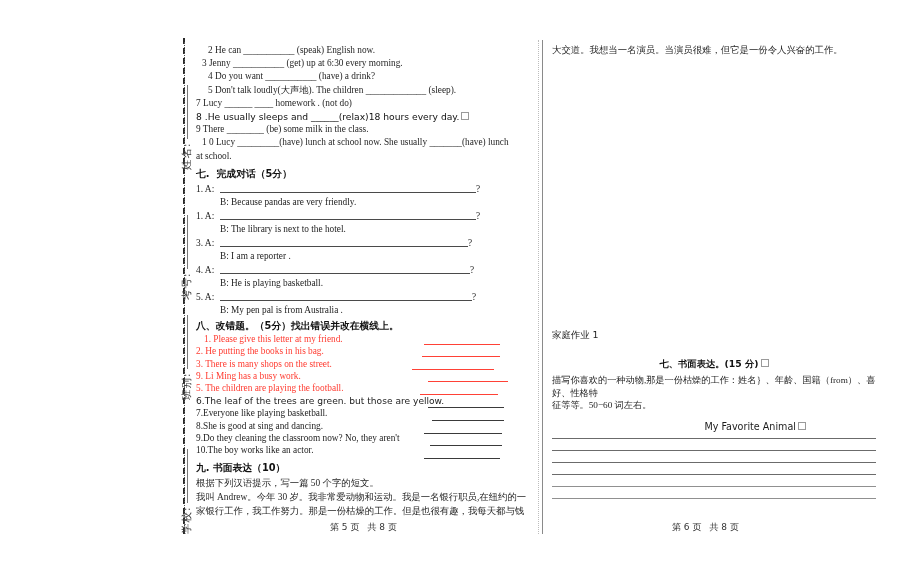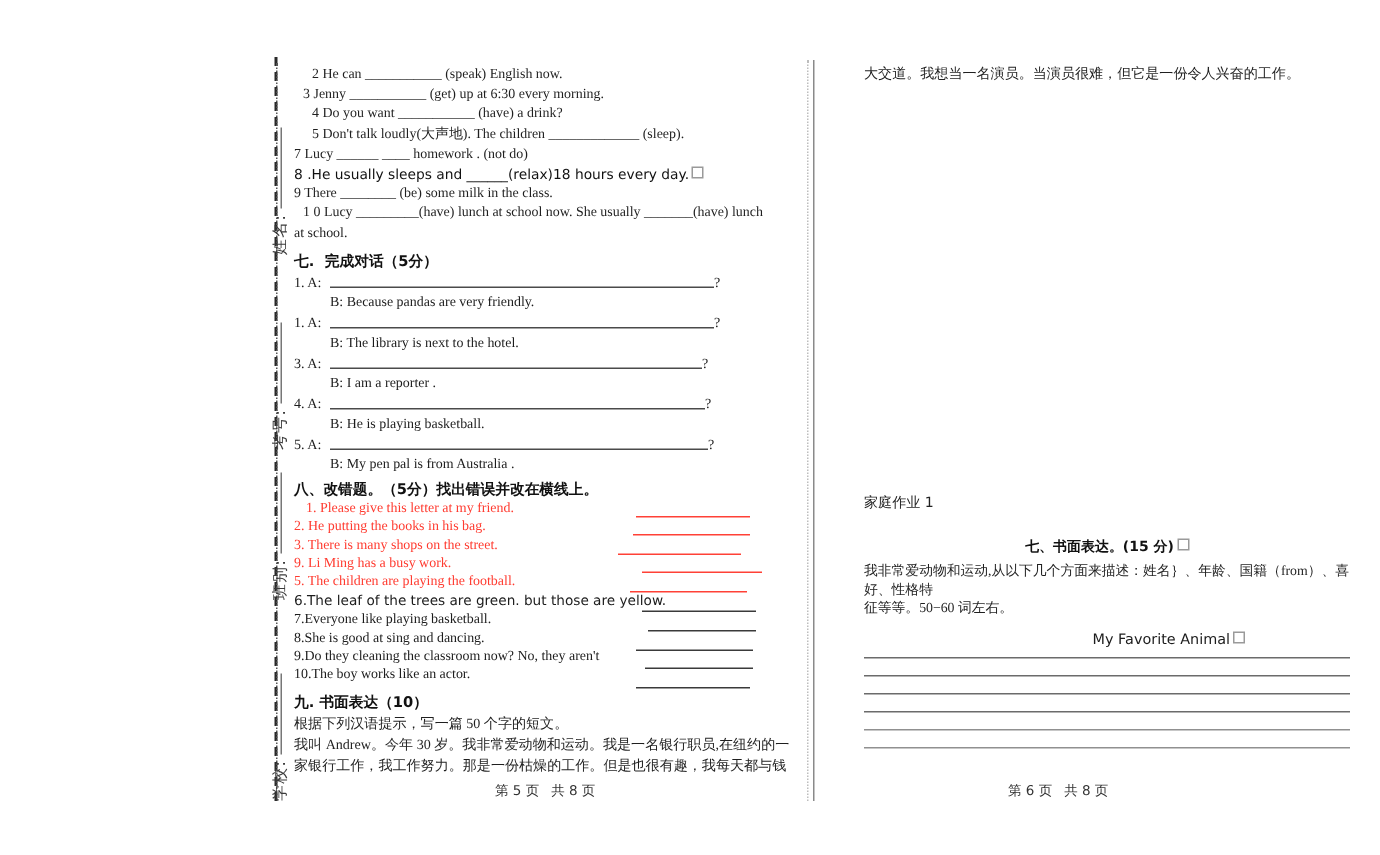--- a/index.html
+++ b/index.html
@@ -58,21 +58,21 @@
     display:inline-block;
     width:54px;border-bottom:1px solid #777;
     margin-left:3px;vertical-align:2px;
   }
 
   
   .col-left{
     position:absolute;left:196px;top:44px;width:336px;height:470px;
   }
   .col-right{
-    position:absolute;left:552px;top:44px;width:324px;height:470px;margin-left:24px;
+    position:absolute;left:552px;top:44px;width:324px;height:470px;
   }
 
   .ln{
     font-size:9.3px;
     line-height:13.2px;
     white-space:nowrap;
     color:#1f1f1f;
   }
   .ln.sans{
     font-family:"DejaVu Sans", sans-serif;
@@ -274,21 +274,21 @@
   <div class="col-right">
     <div class="ln" style="font-size:9.4px;">大交道。我想当一名演员。当演员很难，但它是一份令人兴奋的工作。</div>
 
     <div style="height:272px;"></div>
 
     <div class="hw-title">家庭作业 1</div>
 
     <div class="hw-head">
       <span>七、书面表达。(15 分)</span><span class="box"></span>
     </div>
-    <div class="hw-body">我非常爱动物和运动,从以下几个方面来描述：姓名｝、年龄、国籍（from）、喜好、性格特</div>
+    <div class="hw-body">描写你喜欢的一种动物,那是一份枯燥的工作：姓名｝、年龄、国籍（from）、喜好、性格特</div>
     <div class="hw-body">征等等。50−60 词左右。</div>
 
     <div class="hw-center">
       <span>My Favorite Animal</span><span class="box"></span>
     </div>
 
     <div>
       <div class="rule-row" style="margin-top:6px;"></div>
       <div class="rule-row"></div>
       <div class="rule-row"></div>

